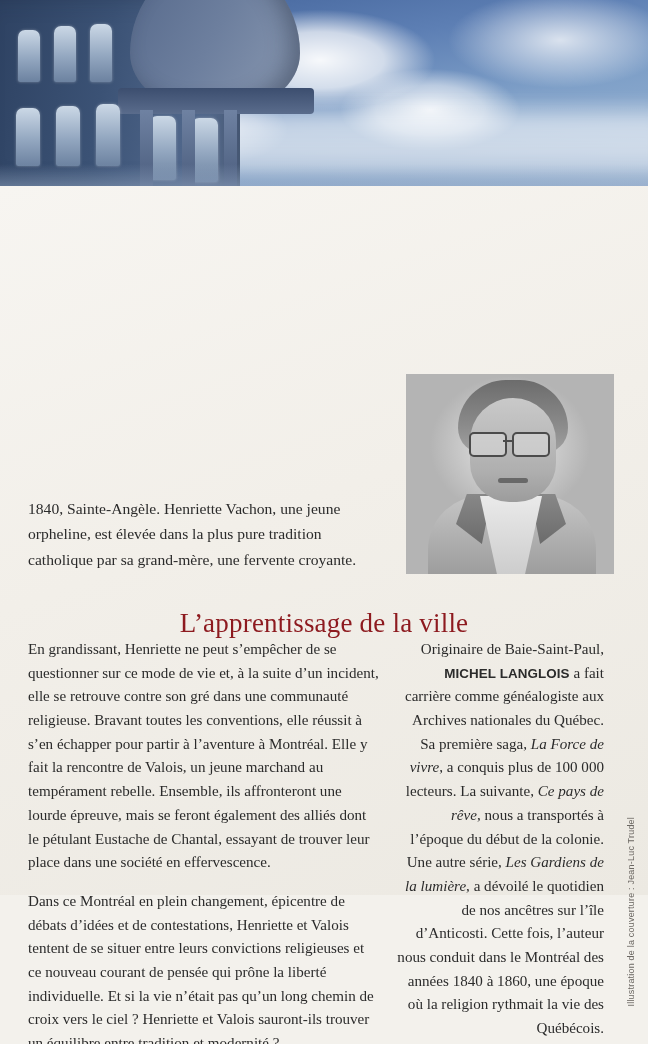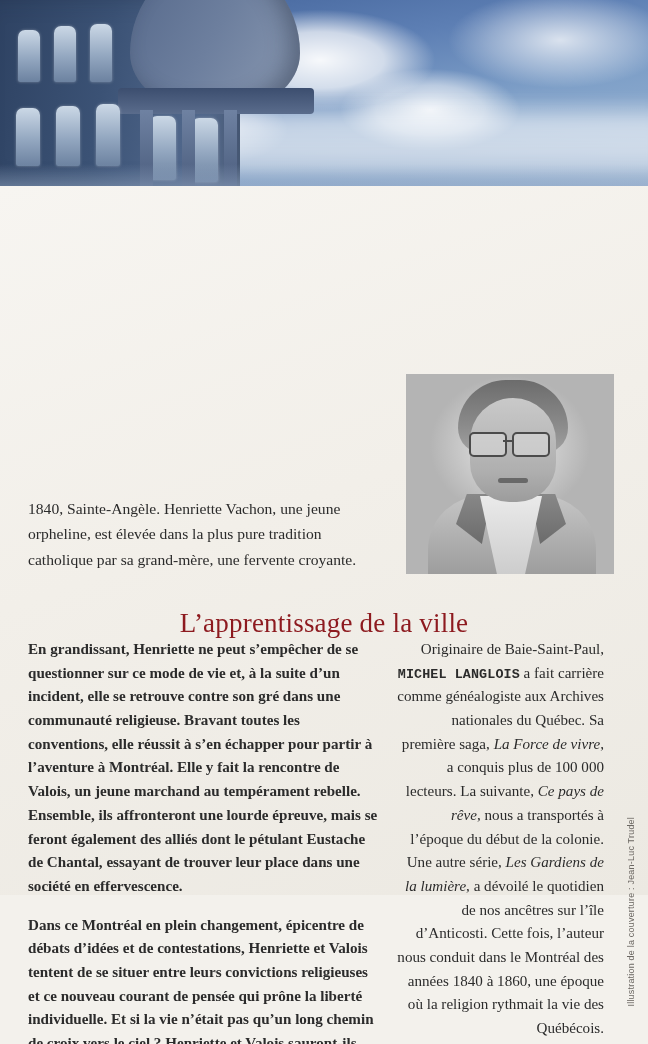--- a/index.html
+++ b/index.html
@@ -205,35 +205,35 @@
 
   
   .col-left {
     position: absolute;
     left: 28px; top: 452px;
     width: 352px;
     font-size: 15.1px;
     line-height: 1.57;
     color: #2b2b2b;
   }
-  .col-left p { margin: 0 0 15px 0; font-weight: bold; }
+  .col-left p { margin: 0 0 15px 0; }
   .col-left p:last-child { margin-bottom: 0; }
 
   .col-right {
     position: absolute;
     left: 396px; top: 452px;
     width: 208px;
     font-size: 15.1px;
     line-height: 1.57;
     color: #2b2b2b;
     text-align: right;
   }
   .col-right p { margin: 0; }
   .col-right .ln1 { text-align: center; }
-  .col-right b { font-family: Liberation Mono, monospace; font-size: 13.4px; letter-spacing: 0.1px; }
+  .col-right b { font-family: Liberation Sans, sans-serif; font-size: 13.4px; letter-spacing: 0.1px; }
   .col-right i { font-style: italic; }
 </style>
 </head>
 <body>
 
 <div class="cover-strip">
   <div class="sky"></div>
   <div class="cloud-band"></div>
 
   <div class="building"></div>

